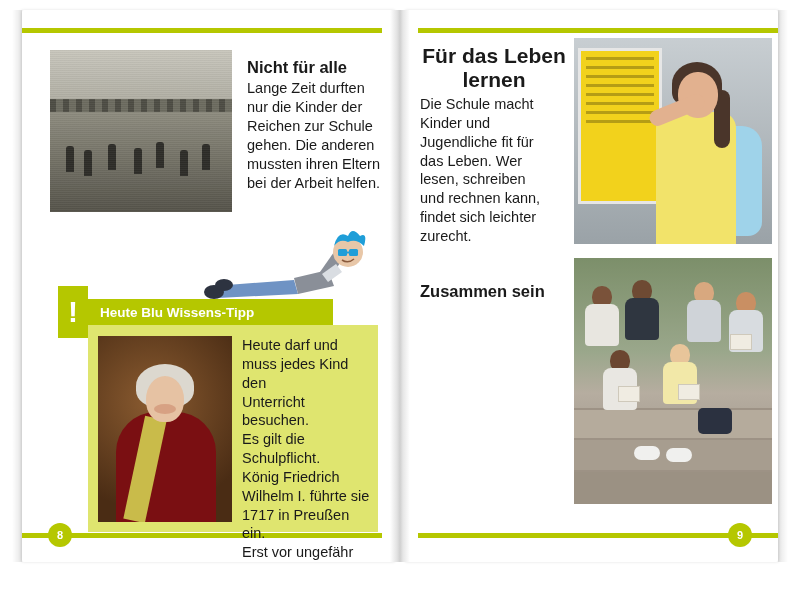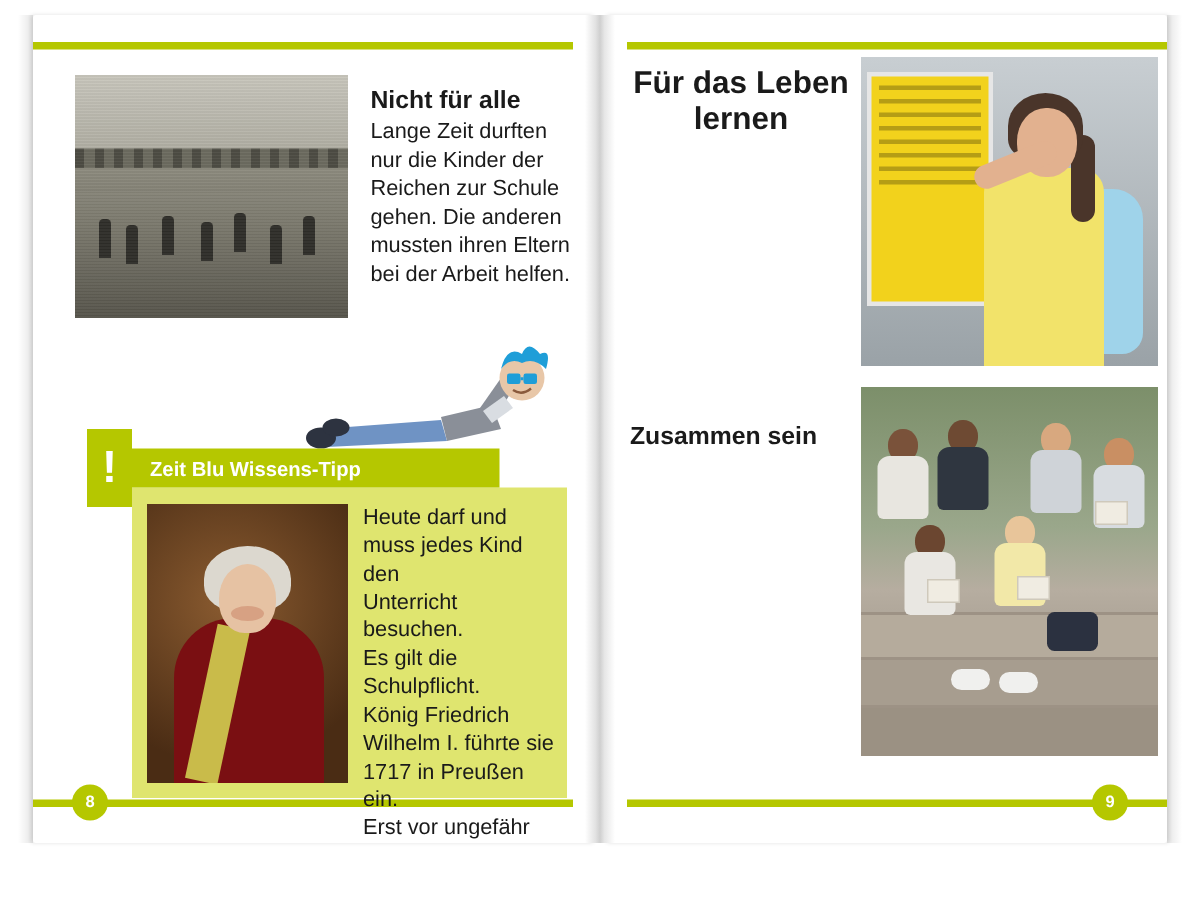--- a/index.html
+++ b/index.html
@@ -321,21 +321,21 @@
 
         <path d="M120 46 L134 36 L140 44 L126 54 Z" fill="#d9dde2"></path>
       </svg>
     </div>
 
     <div class="badge-excl">!</div>
 
     <div class="tip-panel"></div>
 
     <div class="tip-bar">
-      <span>Zeit Blu Wissens-Tipp</span>
+      <span>Heute Blu Wissens-Tipp</span>
     </div>
 
     <div class="portrait">
       <div class="bg"></div>
       <div class="coat"></div>
       <div class="sash"></div>
       <div class="wig"></div>
       <div class="face"></div>
       <div class="cheek"></div>
     </div>
@@ -357,20 +357,28 @@
     <div class="folio left">8</div>
   </div>
 
   <div class="page right">
     <div class="rule-top"></div>
     <div class="rule-bottom"></div>
 
     <div class="text-block-2" style="left:16px; top:34px;">
       <h2 class="h-right" style="white-space:pre-line">Für das Leben
 lernen</h2>
+      <p class="body-text">Die Schule macht
+Kinder und
+Jugendliche fit für
+das Leben. Wer
+lesen, schreiben
+und rechnen kann,
+findet sich leichter
+zurecht.</p>
     </div>
 
     <div class="text-block-3" style="left:16px; top:272px;">
       <h2 class="h-sub">Zusammen sein</h2>
     </div>
 
     <div class="photo-girl" style="left:170px; top:28px;">
       <div class="pg-wall"></div>
       <div class="pg-board">
         <div class="line"></div>

